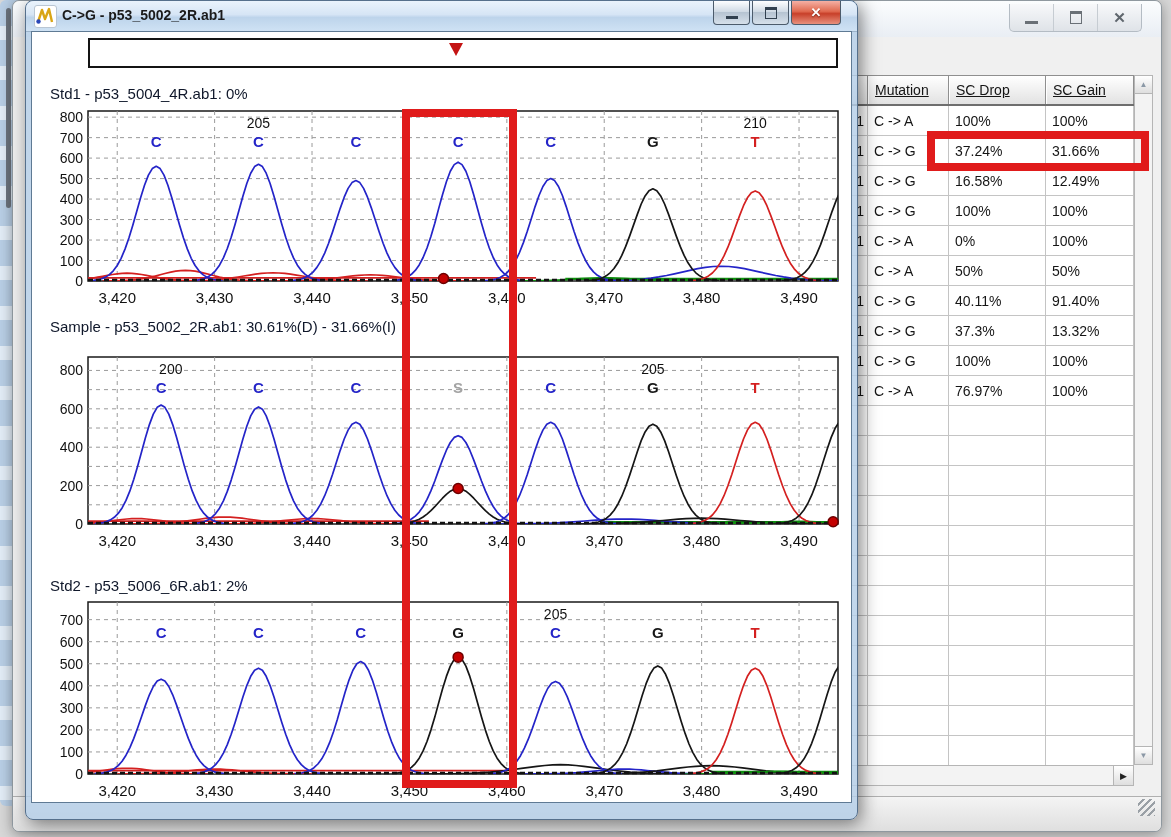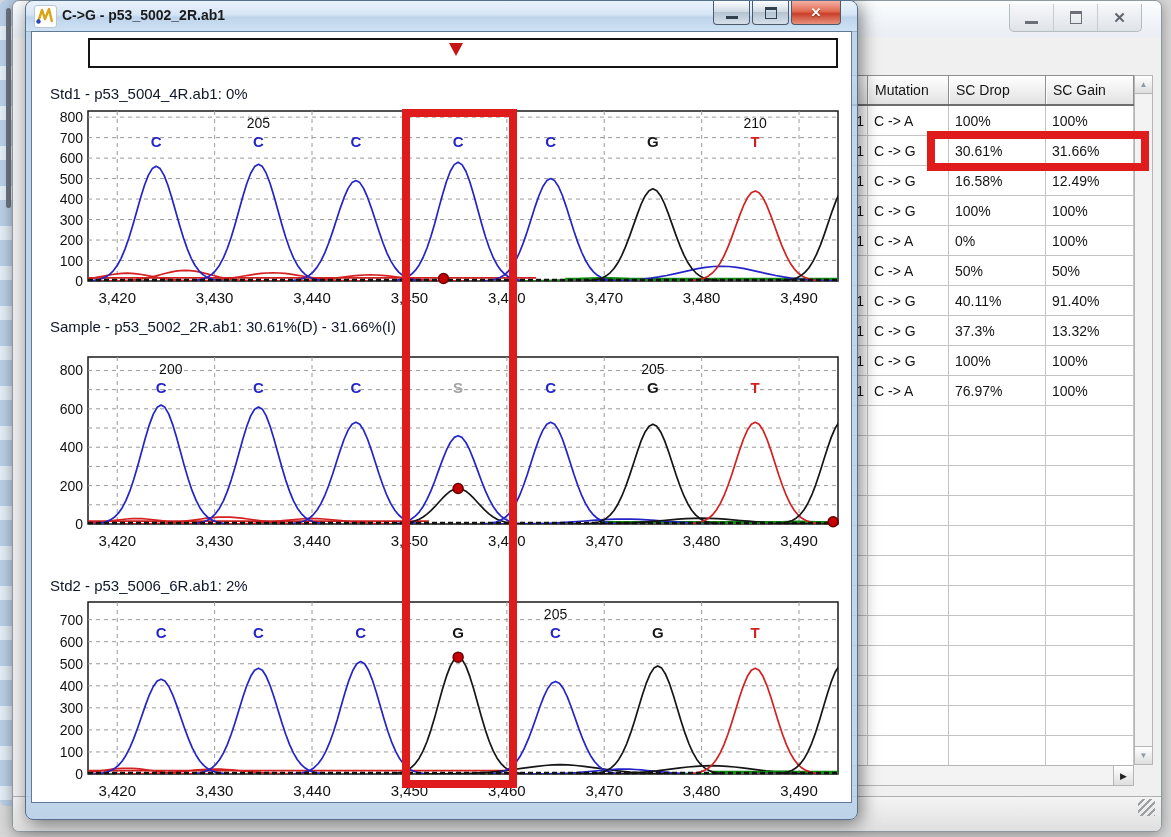--- a/index.html
+++ b/index.html
@@ -27,21 +27,21 @@
   .g-min{width:13px;height:3px;background:#6a7076;margin-top:9px;}
   .g-max{width:10px;height:9px;border:1px solid #6a7076;border-top:3px solid #6a7076;}
   .g-close-gray{color:#5f666d;font-size:15px;font-weight:bold;line-height:1;}
   .back-toolbar{position:absolute;left:828px;top:37px;width:312px;height:36px;
     background:#ececec;border:1px solid #cdd0d3;}
 
   
   .grid{position:absolute;left:843px;top:75px;z-index:1;font-size:14px;color:#151515;}
   .grid-header{display:flex;height:28px;line-height:28px;
     background:linear-gradient(#ffffff,#e2e2e2);border-top:1px solid #8f8f8f;border-bottom:2px solid #6e6e6e;}
-  .grid-header .cell{border-right:1px solid #8f8f8f;border-left:1px solid #fff;}
+  .grid-header .cell{border-right:1px solid #8f8f8f;border-left:1px solid #fff;text-decoration:underline;}
   .grid-body .row{display:flex;height:30px;line-height:30px;background:#fff;}
   .grid-body .cell{border-right:1px solid #c4c4c4;border-bottom:1px solid #c4c4c4;}
   .cell{box-sizing:border-box;padding-left:6px;overflow:hidden;white-space:nowrap;}
   .c0{width:25px;text-align:right;padding-left:0;padding-right:3px;}
   .c1{width:81px;} .c2{width:97px;} .c3{width:88px;}
 
   
   .vscroll{position:absolute;left:1134px;top:75px;width:19px;height:690px;z-index:1;
     background:#f3f3f3;border:1px solid #b5b5b5;box-sizing:border-box;}
   .sb-btn{height:17px;display:flex;align-items:center;justify-content:center;
@@ -139,21 +139,21 @@
     <div class="grid-body" id="grid-body">
         <div class="row">
           <div class="cell c0">1</div>
           <div class="cell c1">C -&gt; A</div>
           <div class="cell c2">100%</div>
           <div class="cell c3">100%</div>
         </div>
         <div class="row">
           <div class="cell c0">1</div>
           <div class="cell c1">C -&gt; G</div>
-          <div class="cell c2">30.61%</div>
+          <div class="cell c2">37.24%</div>
           <div class="cell c3">31.66%</div>
         </div>
         <div class="row">
           <div class="cell c0">1</div>
           <div class="cell c1">C -&gt; G</div>
           <div class="cell c2">16.58%</div>
           <div class="cell c3">12.49%</div>
         </div>
         <div class="row">
           <div class="cell c0">1</div>

